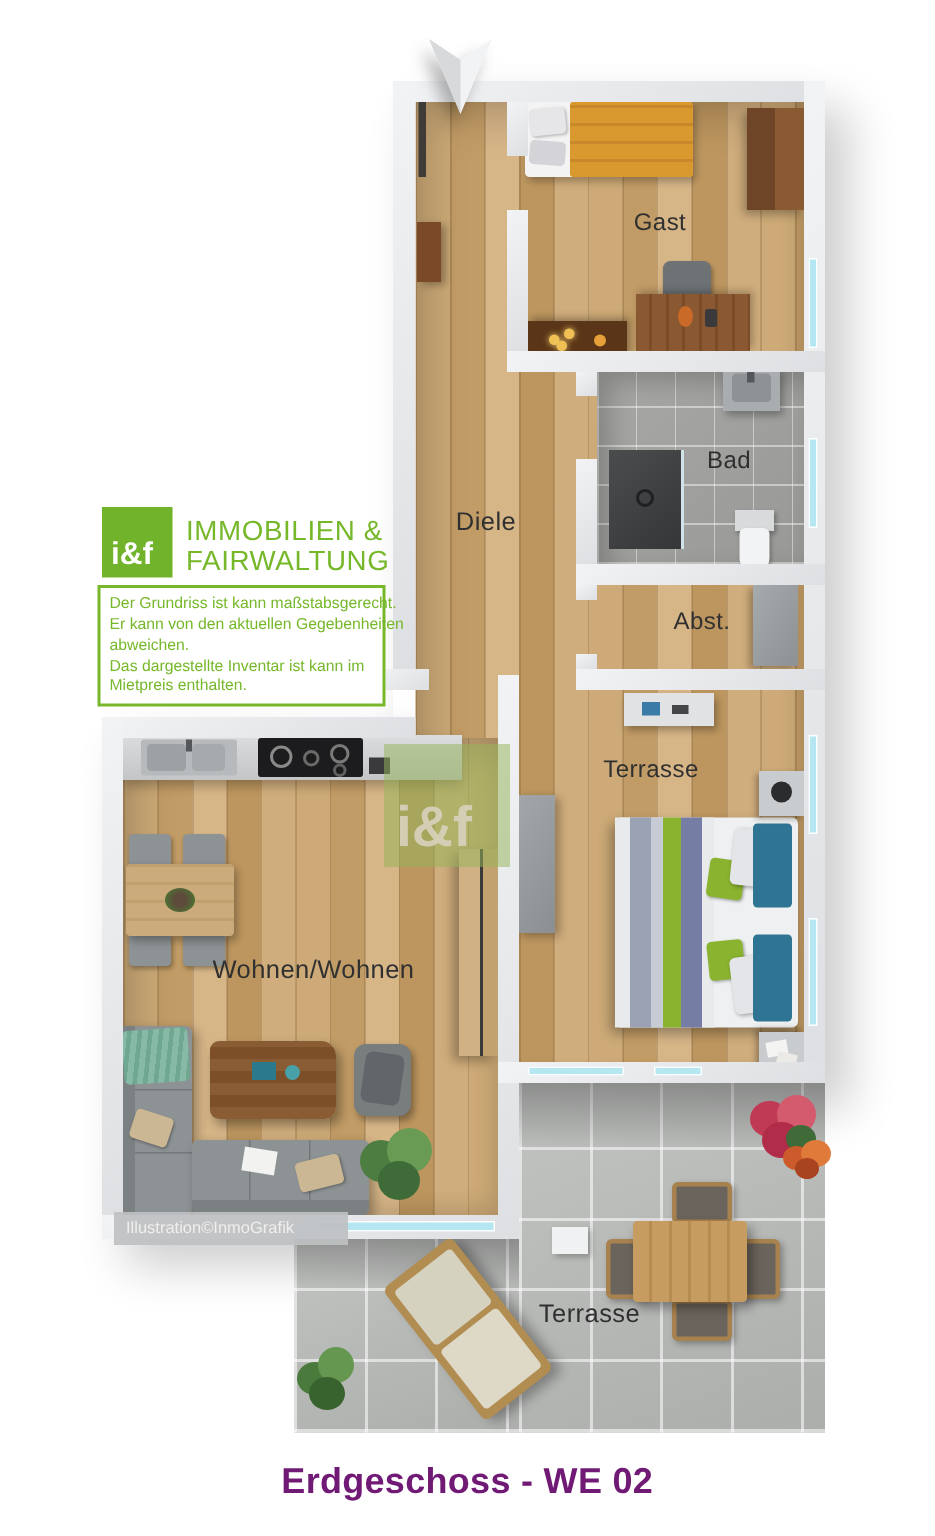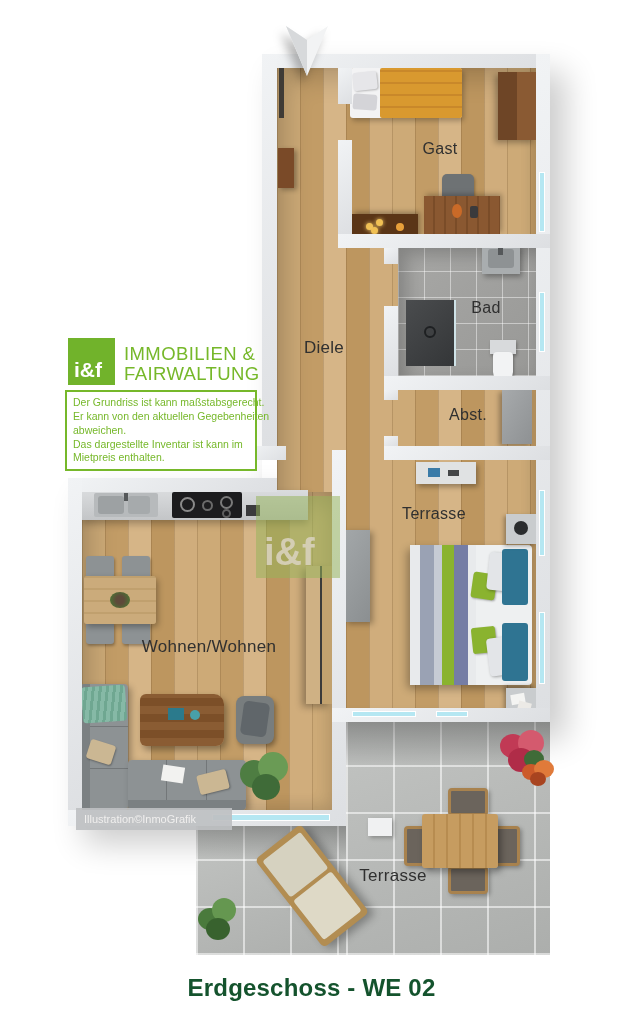--- a/index.html
+++ b/index.html
@@ -22,21 +22,21 @@
       repeating-linear-gradient(90deg, rgba(255,255,255,0.55) 0 2px, transparent 2px 47px),
       linear-gradient(160deg,#c2c4c2,#acaeac);}
   .win{background:#b5e7f2;border:1px solid #ffffff;}
   .shadow-rect{background:rgba(0,0,0,0.001);box-shadow:16px 18px 30px rgba(0,0,0,0.20);}
   .room-label{position:absolute;transform:translateX(-50%);font-size:16px;font-weight:400;
               color:#303030;letter-spacing:0.3px;white-space:nowrap;z-index:7;}
   .grey-seat{background:#8d9294;border-radius:3px;}
   .z1{z-index:1}.z2{z-index:2}.z3{z-index:3}.z4{z-index:4}.z5{z-index:5}.z6{z-index:6}.z7{z-index:7}
   .plant-blob{border-radius:50%;position:absolute;}
   #title{position:absolute;left:50%;top:974px;transform:translateX(-50%);
-         font-size:24px;font-weight:700;color:#14532d;letter-spacing:0.2px;z-index:8;}
+         font-size:24px;font-weight:700;color:#701a75;letter-spacing:0.2px;z-index:8;}
   #logo-square{position:absolute;left:68px;top:338px;width:47px;height:47px;background:#71b32b;z-index:8;}
   #logo-square span{position:absolute;left:6px;bottom:3px;color:#ffffff;font-weight:700;font-size:21px;}
   .company-line{position:absolute;left:124px;color:#76b82a;font-size:18.5px;font-weight:500;
                 letter-spacing:0.4px;z-index:8;white-space:nowrap;}
   #disclaimer{position:absolute;left:65px;top:390px;width:176px;border:2px solid #76b82a;
               background:#ffffff;padding:4px 6px;z-index:8;}
   #disclaimer div{color:#76b82a;font-size:10.5px;line-height:1.32;white-space:nowrap;}
   #wm-box{position:absolute;left:256px;top:496px;width:84px;height:82px;background:rgba(150,180,90,0.52);z-index:6;}
   #wm-box span{position:absolute;left:8px;bottom:4px;font-size:38px;font-weight:600;color:rgba(216,210,188,0.9);}
   #credit{position:absolute;left:76px;top:808px;width:156px;height:22px;background:rgba(190,192,194,0.92);

